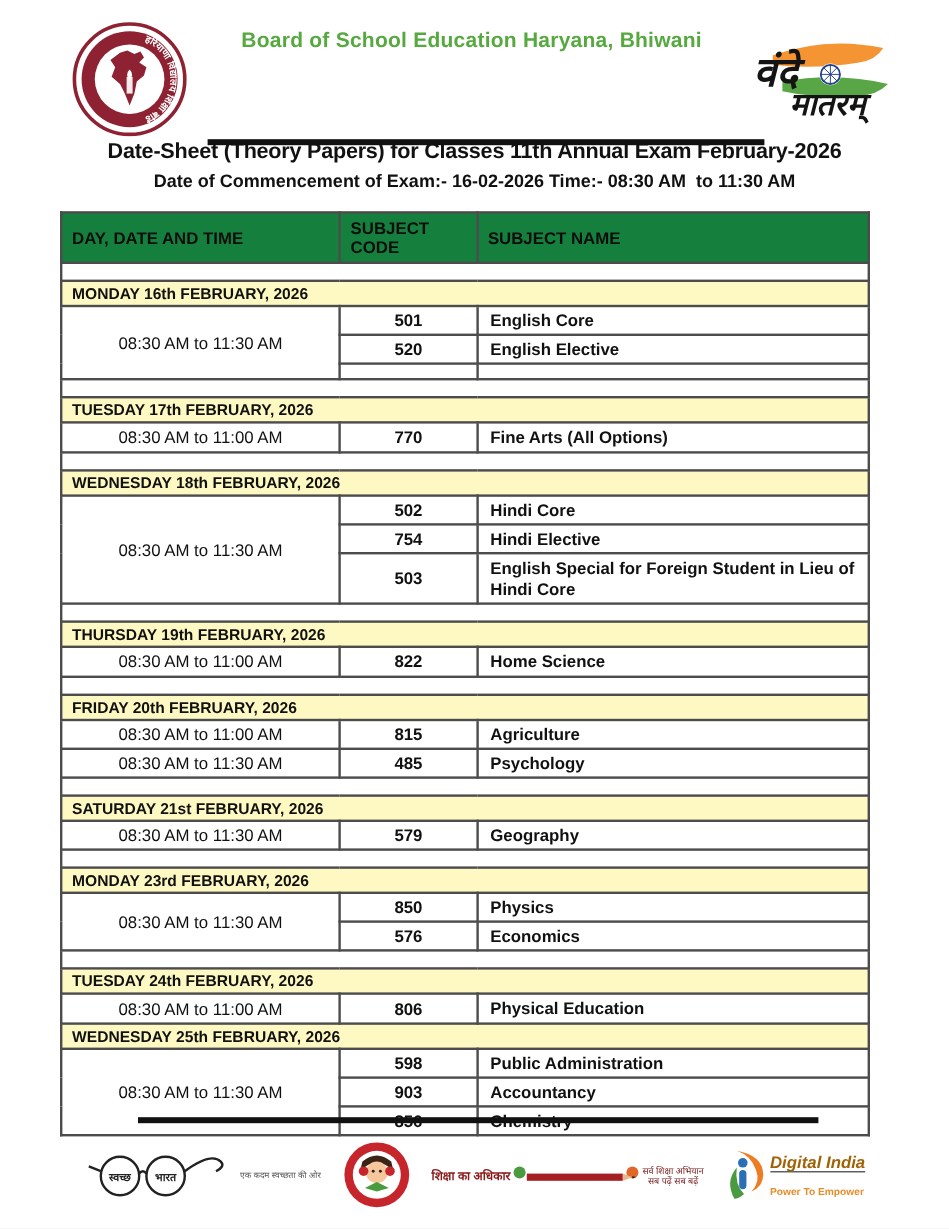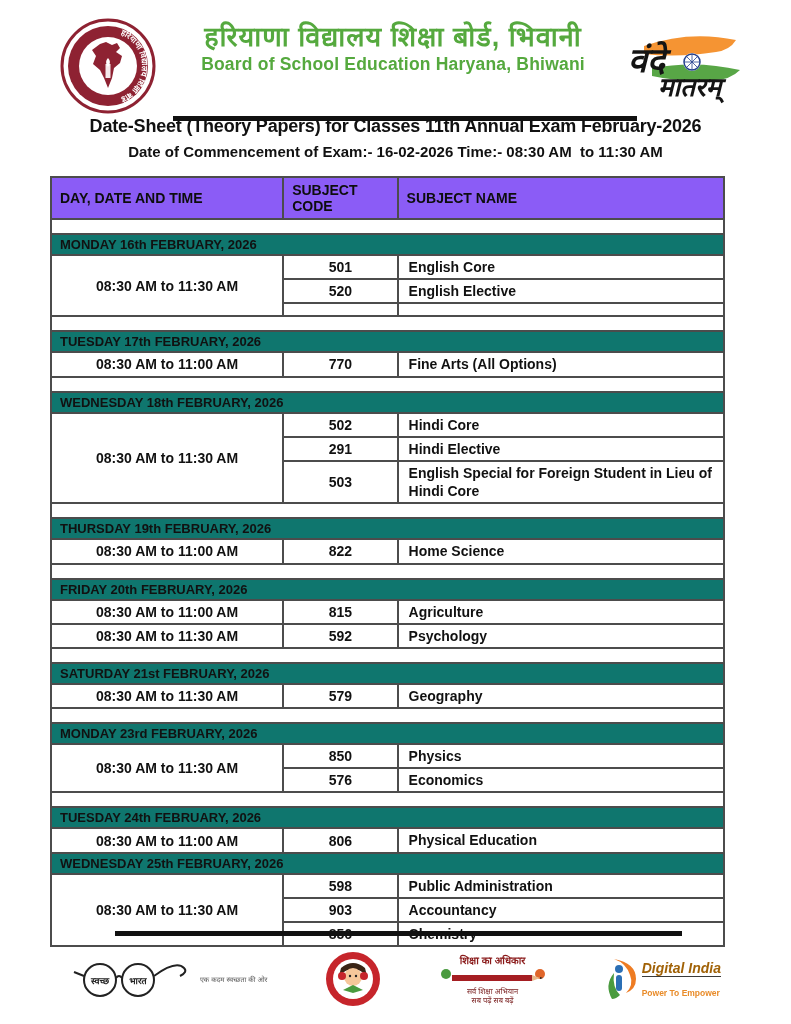--- a/index.html
+++ b/index.html
@@ -23,43 +23,43 @@
   .doc-title { position:absolute; top:116px; left:0; width:791px; text-align:center;
                font-size:18px; font-weight:bold; letter-spacing:-0.2px; }
   .doc-subtitle { position:absolute; top:143px; left:0; width:791px; text-align:center;
                   font-size:15px; font-weight:bold; white-space:pre; }
 
   
   table.sched { position:absolute; left:50px; top:176px; width:675px;
                 border-collapse:collapse; table-layout:fixed; }
   table.sched th, table.sched td { border:2px solid #4c4c4c; }
   table.sched { border:2px solid #000; }
-  th.col-head { background:#8b5cf6; font-size:14px; text-align:left;
+  th.col-head { background:#15803d; font-size:14px; text-align:left;
                 padding:4px 8px; height:24px; color:#0d0d0d; }
-  td.day-cell { background:#0f766e; font-weight:bold; font-size:13px;
+  td.day-cell { background:#fef9c3; font-weight:bold; font-size:13px;
                 padding:2px 8px; height:17px; }
   td.spacer-cell { height:15px; background:#fff; }
-  td.time-cell { text-align:center; font-weight:bold; font-size:14px; vertical-align:middle; }
+  td.time-cell { text-align:center; font-weight:normal; font-size:14px; vertical-align:middle; }
   td.code-cell { text-align:center; font-weight:bold; font-size:14px; height:20px; padding:2px 2px; }
   td.name-cell { font-weight:bold; font-size:14px; padding:2px 10px; line-height:1.3; }
   td.nb-bottom { border-bottom:none; }
   td.nb-top { border-top:none; height:13px; }
 
   
   .foot-bar { position:absolute; left:115px; top:931px; width:567px; height:5px; background:#111; }
   .footer { position:absolute; left:70px; top:944px; width:651px; height:70px;
             display:flex; align-items:center; justify-content:space-between; }
   .foot-item { display:flex; flex-direction:row; align-items:center; }
   .addr-line1 { font-size:14px; font-weight:bold; border-bottom:2px solid #222; padding:0 6px 2px; }
   .addr-line2 { font-size:12.5px; font-weight:bold; margin-top:3px; }
   .di-text { display:flex; flex-direction:column; margin-left:4px; }
   .di-title { font-size:14px; font-weight:bold; font-style:italic; color:#a16207;
               border-bottom:1.5px solid #3a3a3a; }
   .di-tag { font-size:8.5px; color:#e98c2a; font-weight:bold; margin-top:11px; }
-  .shiksha-box { display:flex; flex-direction:column; align-items:center; }
+  .shiksha-box { display:flex; flex-direction:row; align-items:center; }
   .shiksha-title { font-size:10px; font-weight:bold; color:#8a1a1a; }
   .shiksha-sub { font-size:7.5px; color:#7a2020; text-align:center; line-height:1.25; margin-top:2px; }
   .swachh-tag { font-size:7px; color:#555; margin-top:1px; }
 </style>
 </head>
 <body>
 
 <div class="page">
 
   <div class="masthead">
@@ -74,21 +74,20 @@
       <text font-size="8" fill="#ffffff" font-weight="bold">
         <textPath href="#ringpath" startOffset="6%">हरियाणा विद्यालय शिक्षा बोर्ड</textPath>
       </text>
 
       <path d="M40,26 L46,24 L52,27 L57,25 L60,30 L56,34 L62,38 L60,45 L54,50 L52,60 L48,70 L44,60 L40,52 L33,46 L36,38 L32,32 Z" fill="#8e2232"></path>
       <rect x="45.5" y="46" width="5" height="14" fill="#ffffff" opacity="0.9"></rect>
       <path d="M48,40 q4,4 0,9 q-4,-5 0,-9" fill="#ffffff"></path>
     </svg>
 
     <div class="head-center">
-      <div class="title-hi" style="color:#55a93e;">हरियाणा विद्यालय शिक्षा बोर्ड, भिवानी</div>
       <div class="title-en" style="color:#55a93e;">Board of School Education Haryana, Bhiwani</div>
     </div>
 
     <svg class="vande" width="140" height="92" viewBox="0 0 140 92">
       <path d="M38,30 q45,-16 92,-6 q-6,10 -20,12 q-38,6 -72,2 Z" fill="#f59433"></path>
       <path d="M46,52 q45,-8 88,2 q-10,10 -26,10 q-34,2 -62,-4 Z" fill="#58a646"></path>
       <circle cx="86" cy="46" r="9" fill="#ffffff"></circle>
       <circle cx="86" cy="46" r="8" fill="none" stroke="#24418e" stroke-width="1.5"></circle>
       <g stroke="#24418e" stroke-width="0.8">
         <line x1="86" y1="38" x2="86" y2="54"></line>
@@ -155,21 +154,21 @@
         </tr>
         <tr>
           <td class="day-cell" colspan="3">WEDNESDAY 18th FEBRUARY, 2026</td>
         </tr>
         <tr>
           <td class="time-cell" rowspan="3">08:30 AM to 11:30 AM</td>
           <td class="code-cell">502</td>
           <td class="name-cell">Hindi Core</td>
         </tr>
         <tr>
-          <td class="code-cell">291</td>
+          <td class="code-cell">754</td>
           <td class="name-cell">Hindi Elective</td>
         </tr>
         <tr>
           <td class="code-cell">503</td>
           <td class="name-cell">English Special for Foreign Student in Lieu of Hindi Core</td>
         </tr>
         <tr>
           <td class="spacer-cell" colspan="3"></td>
         </tr>
         <tr>
@@ -186,21 +185,21 @@
         <tr>
           <td class="day-cell" colspan="3">FRIDAY 20th FEBRUARY, 2026</td>
         </tr>
         <tr>
           <td class="time-cell" rowspan="1">08:30 AM to 11:00 AM</td>
           <td class="code-cell">815</td>
           <td class="name-cell">Agriculture</td>
         </tr>
         <tr>
           <td class="time-cell" rowspan="1">08:30 AM to 11:30 AM</td>
-          <td class="code-cell">592</td>
+          <td class="code-cell">485</td>
           <td class="name-cell">Psychology</td>
         </tr>
         <tr>
           <td class="spacer-cell" colspan="3"></td>
         </tr>
         <tr>
           <td class="day-cell" colspan="3">SATURDAY 21st FEBRUARY, 2026</td>
         </tr>
         <tr>
           <td class="time-cell" rowspan="1">08:30 AM to 11:30 AM</td>

